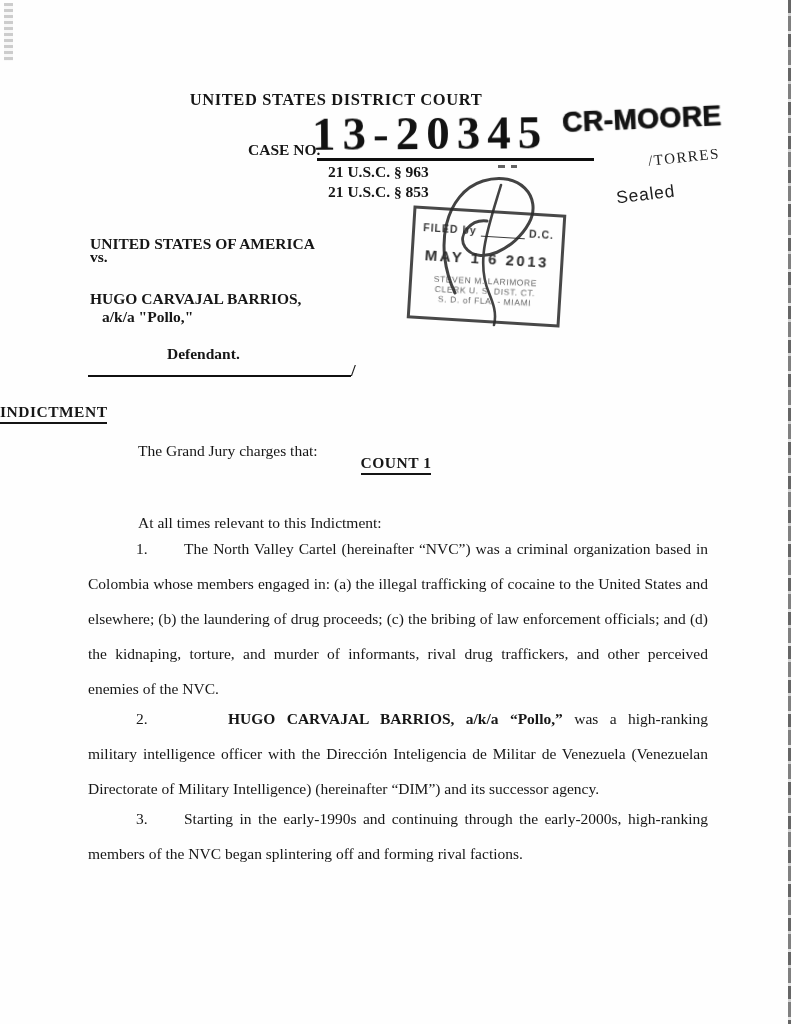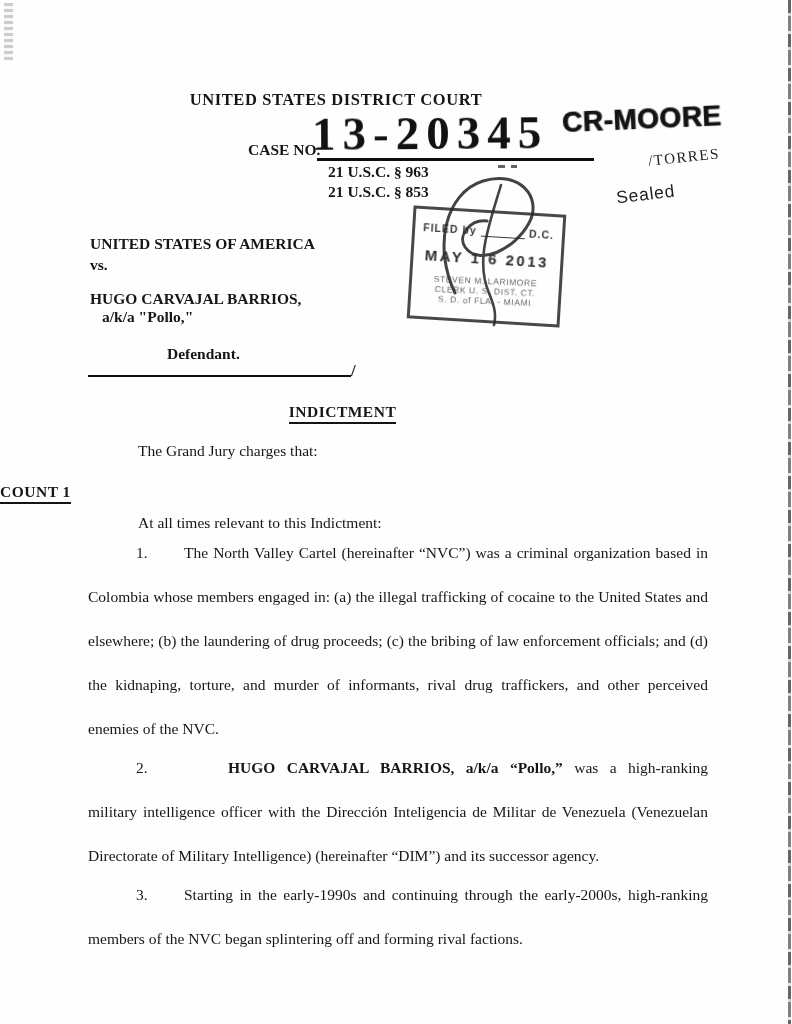--- a/index.html
+++ b/index.html
@@ -60,21 +60,21 @@
     position:absolute; left:616px; top:184px;
     font-family:"Liberation Sans", sans-serif; font-size:17.5px;
     letter-spacing:.8px; color:#1d1d1d; transform:rotate(-7deg);
   }
   .statute { position:absolute; left:328px; font-weight:bold; font-size:15.5px; }
   .statute-1 { top:163px; }
   .statute-2 { top:183px; }
   
   .cap { position:absolute; font-weight:bold; font-size:15.5px; }
   .plaintiff { left:90px; top:218px;margin-top:17px; }
-  .versus { left:90px; top:256px; }
+  .versus { left:90px; top:248px; }
   .def-name { left:90px; top:290px; }
   .def-alias { left:102px; top:308px; }
   .def-label { left:167px; top:345px; }
   .case-divider { position:absolute; left:88px; top:375px; width:263px;
     border-top:2px solid #101010; }
   .divider-slash { position:absolute; left:351px; top:361px;
     font-weight:bold; font-size:17px; }
   
   .filed-stamp {
     position:absolute; left:410px; top:210px; width:153px; height:113px;
@@ -83,29 +83,29 @@
     filter:blur(.3px); padding-top:12px; text-align:center;
   }
   .filed-line { font-size:10.5px; font-weight:bold; letter-spacing:1px; color:#3a3a3a;
     display:flex; justify-content:center; align-items:flex-end; gap:4px; padding:0 8px; }
   .filed-blank { flex:1; border-bottom:1.5px solid #3a3a3a; height:10px; max-width:58px; }
   .filed-date { margin-top:13px; font-size:15px; font-weight:bold; letter-spacing:2.5px; color:#2e2e2e; }
   .clerk-block { margin-top:9px; font-size:8.5px; line-height:10px; letter-spacing:.6px;
     color:#4a4a4a; opacity:.85; transform:rotate(-1deg); }
   .signature-scribble { position:absolute; left:431px; top:175px; z-index:5; opacity:.88; }
   
-  .doc-title { position:absolute; left:0; top:403px; width:685px; text-align:center; }
-  .count-head { position:absolute; left:0; top:483px; width:792px; }
+  .doc-title { position:absolute; left:0; top:403px; width:685px; text-align:left; }
+  .count-head { position:absolute; left:0; top:454px; width:792px; text-align:center; }
   .uline { display:inline-block; font-weight:bold; font-size:15.5px; letter-spacing:.5px;
     border-bottom:2px solid #141414; padding-bottom:1px; }
   .intro-line { position:absolute; left:138px; font-size:15.5px; }
   .grand-jury { top:442px; }
   .count-intro { top:514px; }
   .paragraphs { position:absolute; left:88px; top:531px; width:620px;
-    font-size:15.5px; line-height:44px; text-align:justify; }
+    font-size:15.5px; line-height:35px; text-align:justify; }
   .para { text-indent:48px; }
   .para + .para { margin-top:-5px; }
   .pnum { display:inline-block; min-width:48px; text-indent:0; }
   .plead { font-weight:bold;margin-left:44px; }
 </style>
 </head>
 <body>
 
 <div class="page">
 

